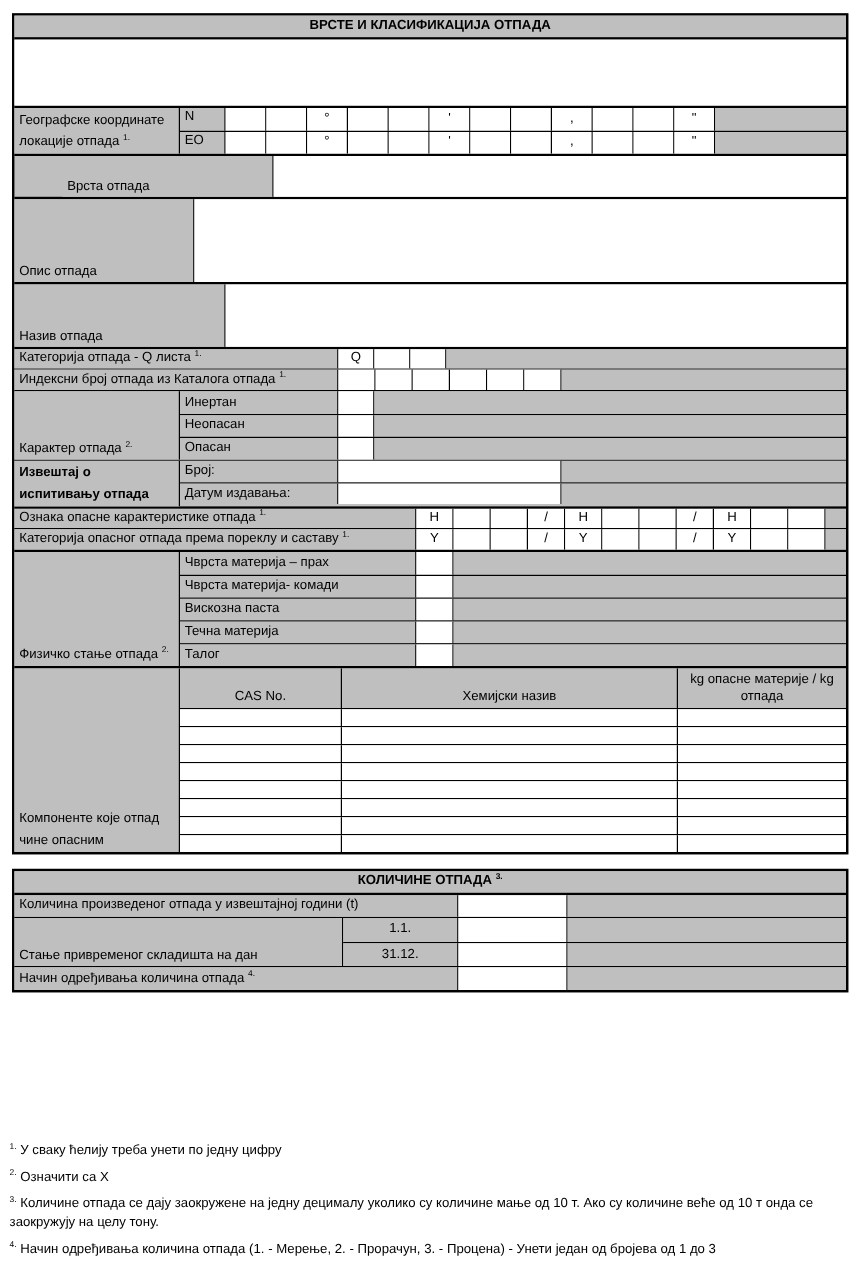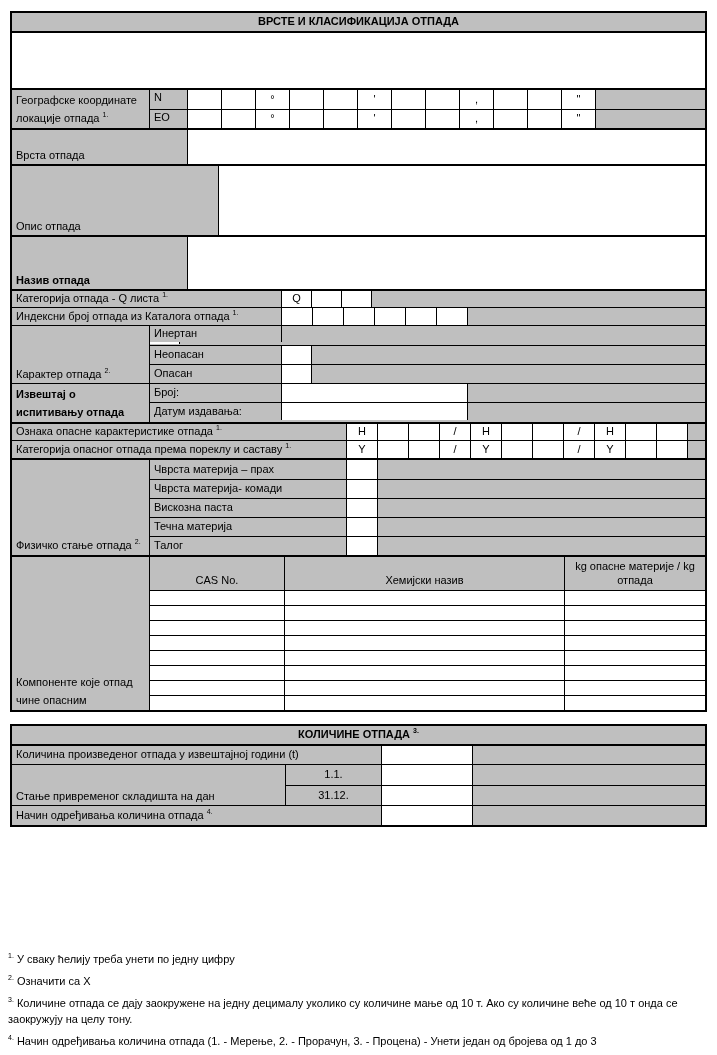--- a/index.html
+++ b/index.html
@@ -83,31 +83,31 @@
         <div class="cell in digit"></div>
         <div class="cell in digit ctr">,</div>
         <div class="cell in digit"></div>
         <div class="cell in digit"></div>
         <div class="cell in digit ctr top">"</div>
         <div class="fill"></div>
       </div>
     </div>
   </div>
 
-  <div class="row thick" style="height:36px;">
+  <div class="row thick" style="height:36px;padding-left:40px;">
     <div class="cell" style="width:176px;">Врста отпада</div>
     <div class="cell in fill"></div>
   </div>
 
   <div class="row thick" style="height:71px;">
-    <div class="cell" style="width:207px;">Опис отпада</div>
+    <div class="cell" style="width:150px;">Опис отпада</div>
     <div class="cell in fill"></div>
   </div>
 
-  <div class="row thick" style="height:54px;font-weight:bold;">
+  <div class="row thick" style="height:54px;">
     <div class="cell" style="width:176px;">Назив отпада</div>
     <div class="cell in fill"></div>
   </div>
 
   <div class="row thick" style="height:18px;">
     <div class="cell mid" style="width:270px;">
       <span><span>Категорија отпада - Q листа</span> <sup>1.</sup></span>
     </div>
     <div class="cell in ctr" style="width:30px;">Q</div>
     <div class="cell in" style="width:30px;"></div>
@@ -126,21 +126,21 @@
     <div class="cell in" style="width:31px;"></div>
     <div class="cell in" style="width:31px;"></div>
     <div class="fill"></div>
   </div>
 
   <div class="band">
     <div class="cell" style="width:138px;">
       <span><span>Карактер отпада</span> <sup>2.</sup></span>
     </div>
     <div class="subrows">
-      <div class="row first" style="height:19px;flex-direction:column;">
+      <div class="row first" style="height:19px;">
         <div class="cell mid" style="width:132px;">Инертан</div>
         <div class="cell in" style="width:30px;"></div>
         <div class="fill"></div>
       </div>
       <div class="row" style="height:19px;">
         <div class="cell mid" style="width:132px;">Неопасан</div>
         <div class="cell in" style="width:30px;"></div>
         <div class="fill"></div>
       </div>
       <div class="row" style="height:19px;">

